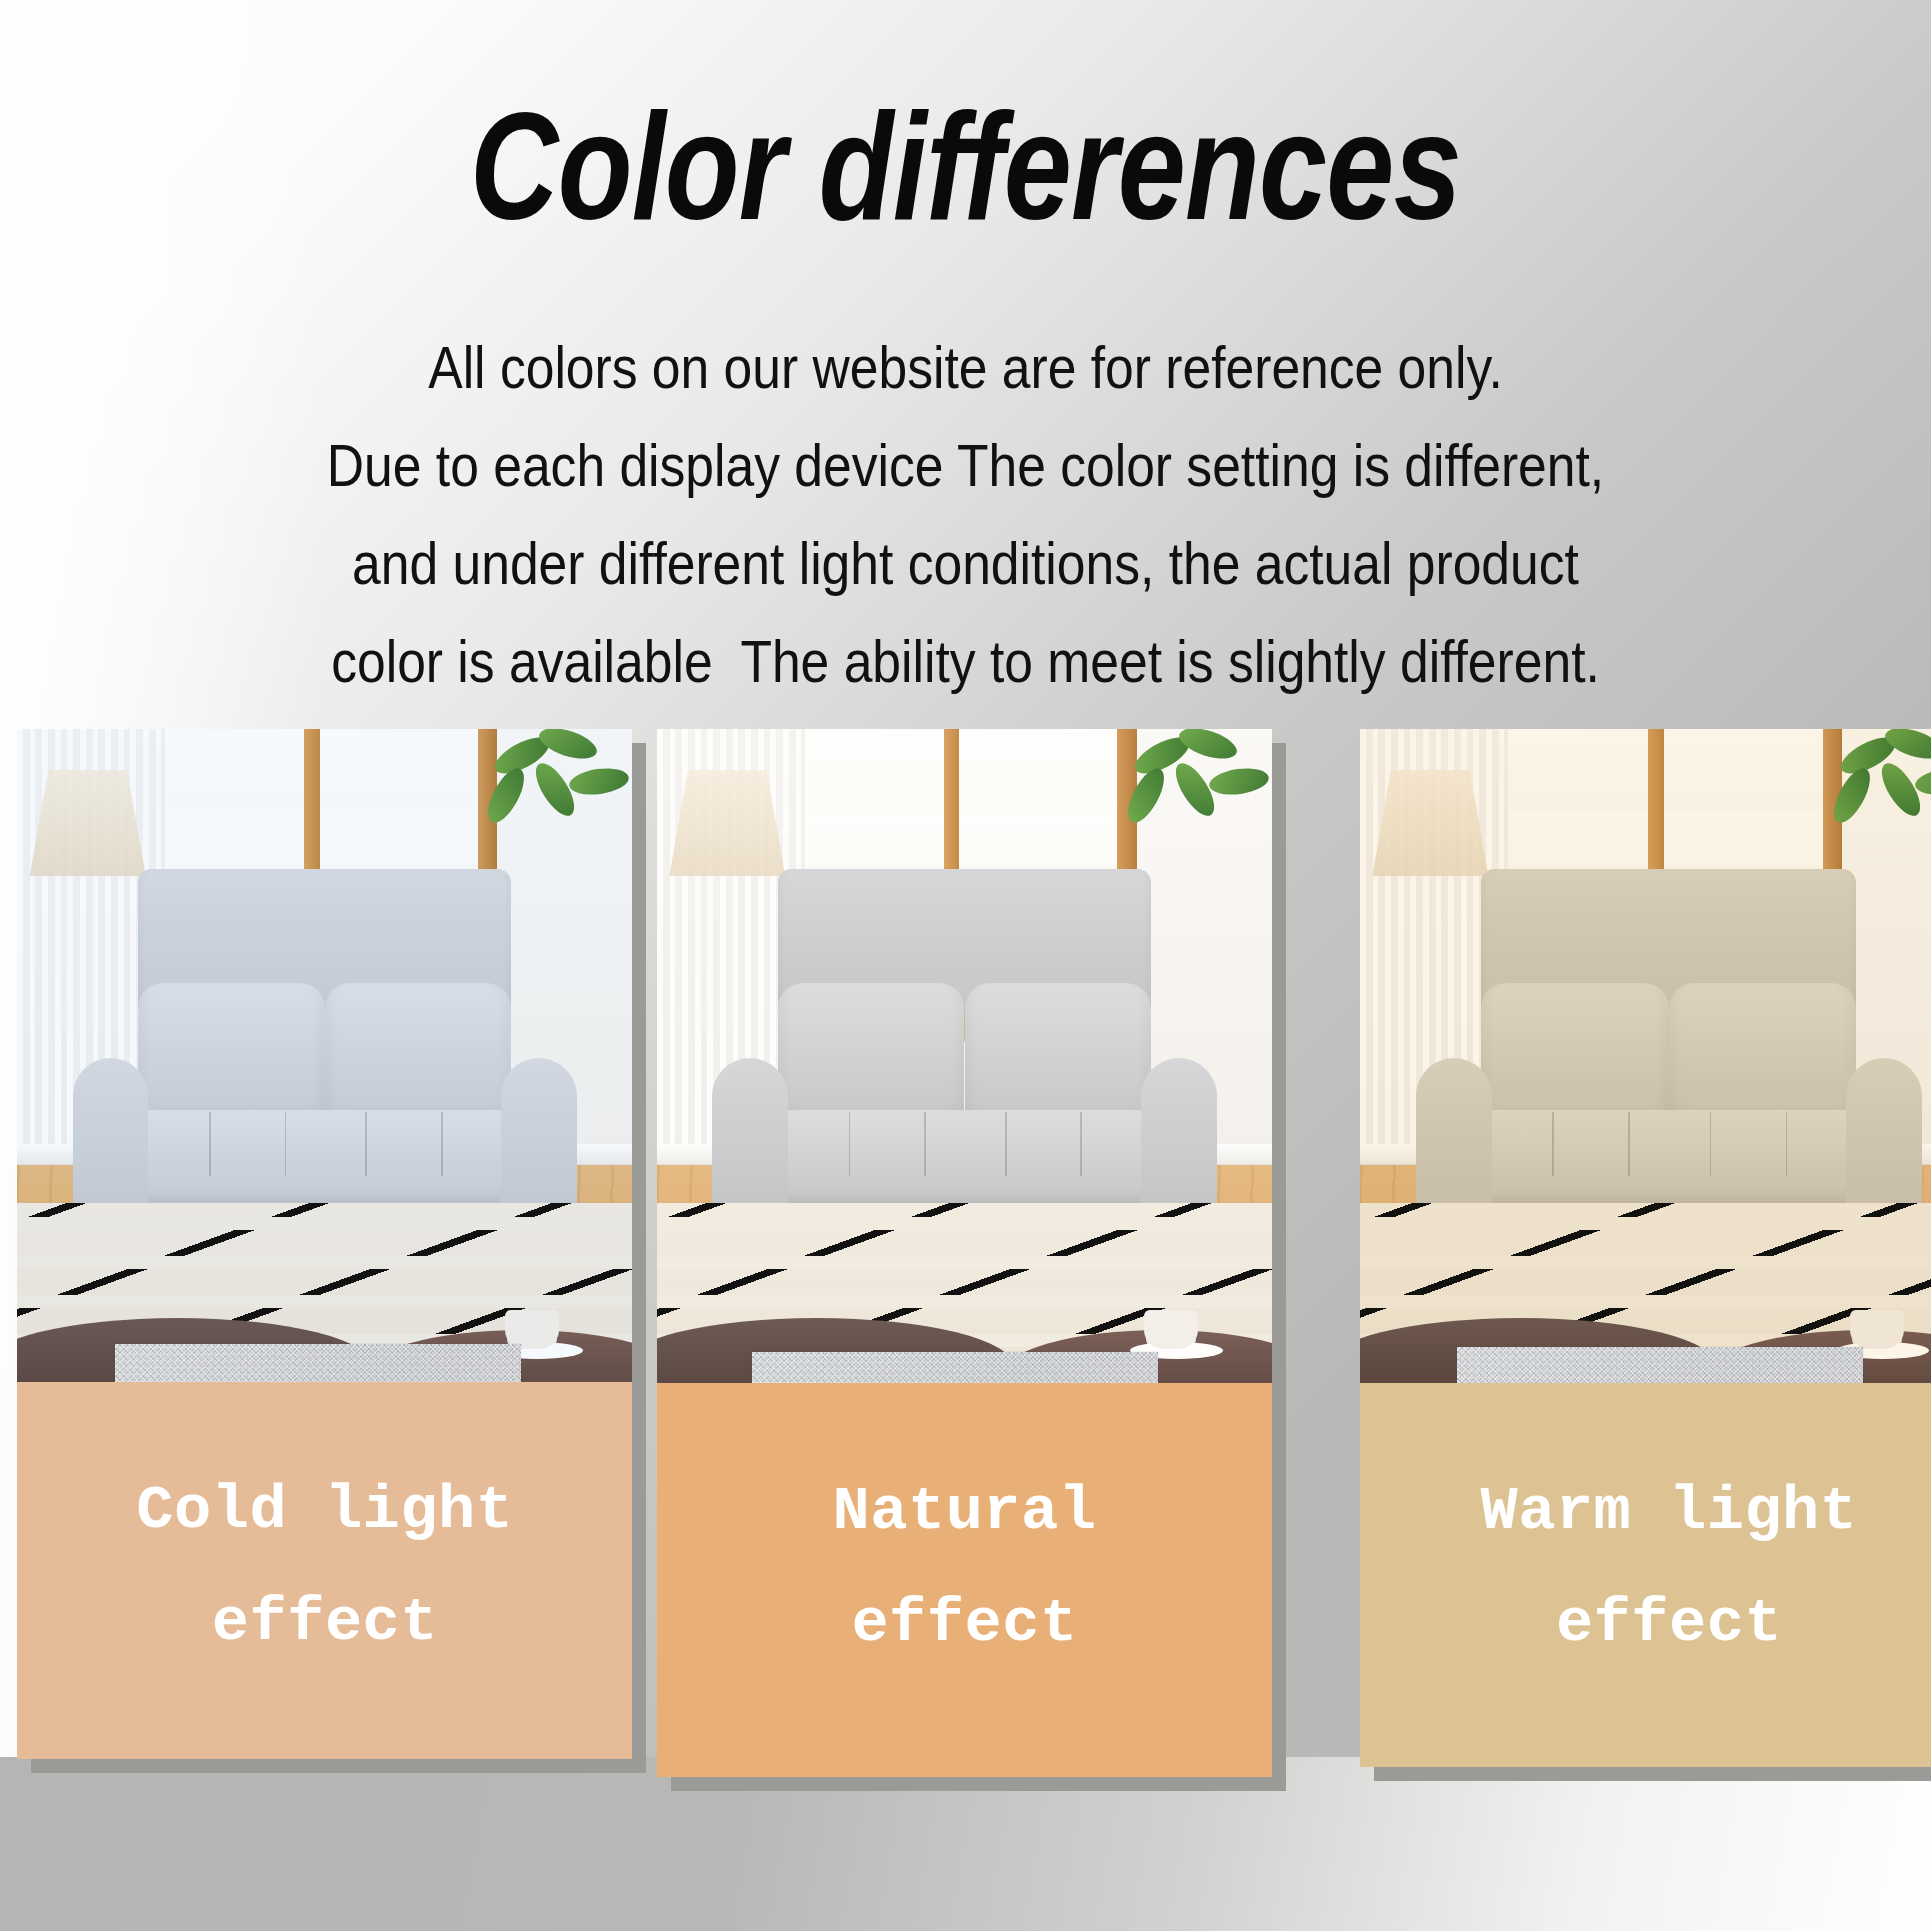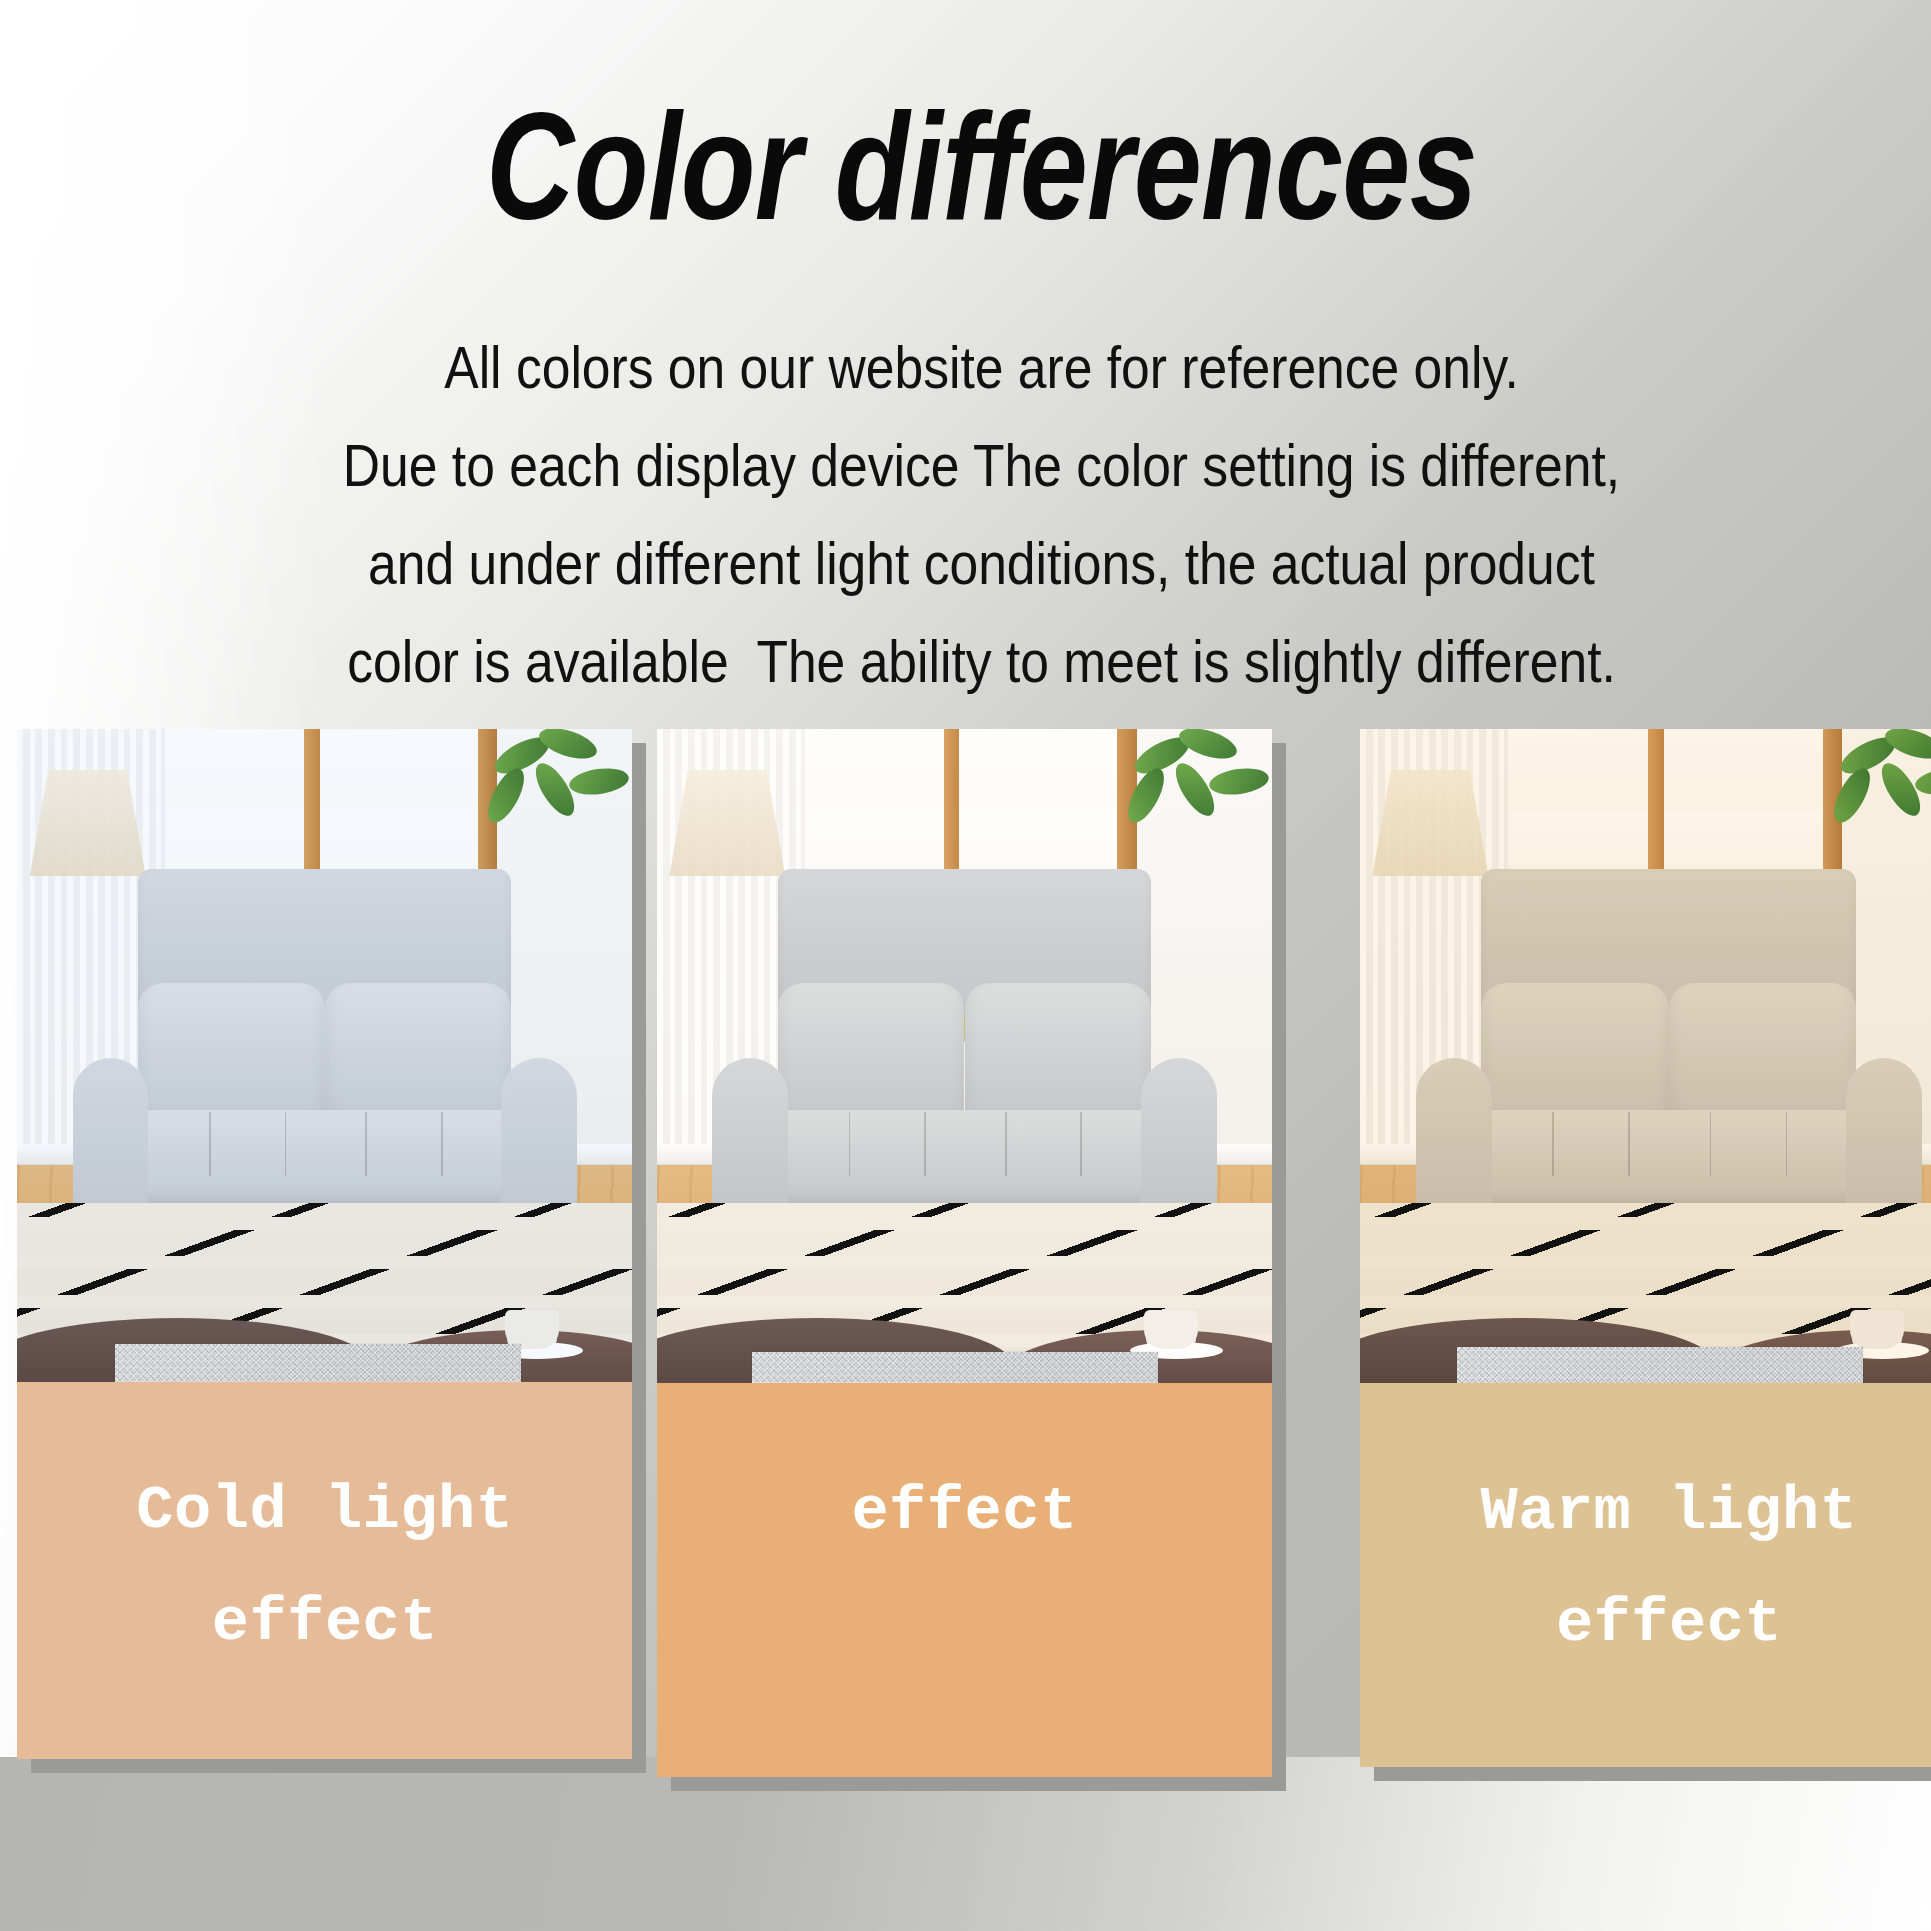--- a/index.html
+++ b/index.html
@@ -20,21 +20,21 @@
   .bg-bottom-glow {
     position:absolute; left:0; top:1757px; width:1931px; height:174px;
     background:linear-gradient(100deg, #b5b5b3 0%, #b8b8b6 38%, #d2d2d0 62%, #f2f2f1 82%, #ffffff 100%);
   }
   .bg-left-fade {
     position:absolute; left:0; top:0; width:328px; height:1796px;
     background:linear-gradient(90deg, rgba(255,255,255,.95) 0%, rgba(255,255,255,.55) 45%, rgba(255,255,255,0) 100%);
   }
 
   
-  .header { position:absolute; left:16px; top:0; width:1526px; height:729px; }
+  .header { position:absolute; left:0; top:0; width:1526px; height:729px; }
   .title {
     position:absolute; left:0; top:89px; width:1931px;
     text-align:center;
     font-size:153px;
     line-height:154px;
     font-weight:700;
     font-style:italic;
     color:#0a0a0a;
     letter-spacing:-1px;
     transform:scaleX(.80);
@@ -405,20 +405,21 @@
         <div class="table"></div>
         <div class="table2"></div>
         <div class="saucer"></div>
         <div class="cup"></div>
         <div class="tint"></div>
       </div>
 
       <div class="swatch"></div>
 
       <div class="banner">
+        <span class="l1">Natural</span>
         <span class="l2">effect</span>
       </div>
     </div>
   </div>
 
   <div class="panel" id="panel-warm">
     <div class="shadow-r"></div>
     <div class="shadow-b"></div>
     <div class="panel-inner">
       <div class="scene">

